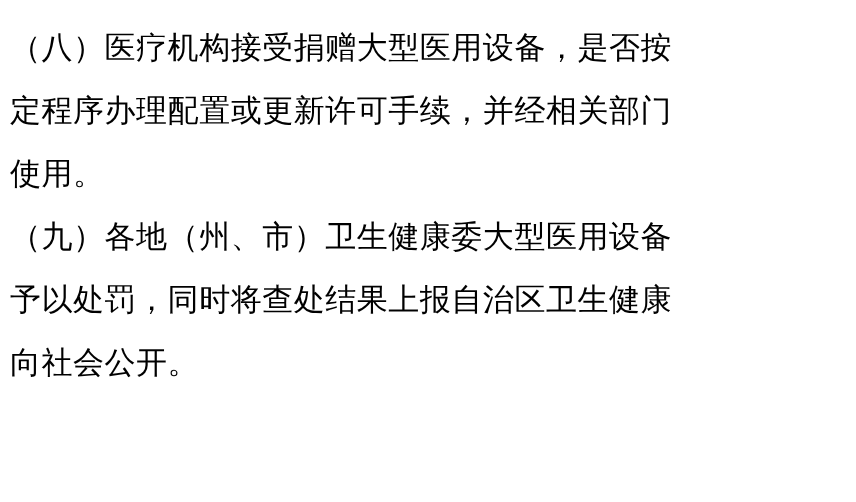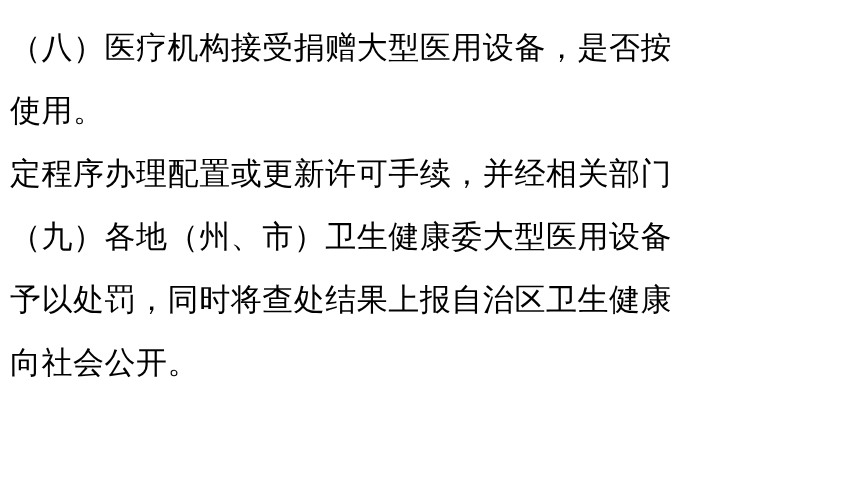--- a/index.html
+++ b/index.html
@@ -38,22 +38,22 @@
     text-align-last: left;
   }
 </style>
 </head>
 <body>
 
 <div class="page">
 
   <div class="paragraph">
     <div class="text-line">（八）医疗机构接受捐赠大型医用设备，是否按照《新疆维</div>
+    <div class="text-line">定程序办理配置或更新许可手续，并经相关部门检测合格后</div>
     <div class="text-line para-end">使用。</div>
-    <div class="text-line">定程序办理配置或更新许可手续，并经相关部门检测合格后</div>
   </div>
 
   <div class="paragraph">
     <div class="text-line">（九）各地（州、市）卫生健康委大型医用设备配置和使用</div>
     <div class="text-line">予以处罚，同时将查处结果上报自治区卫生健康委，并及时</div>
     <div class="text-line para-end">向社会公开。</div>
   </div>
 
 </div>
 

